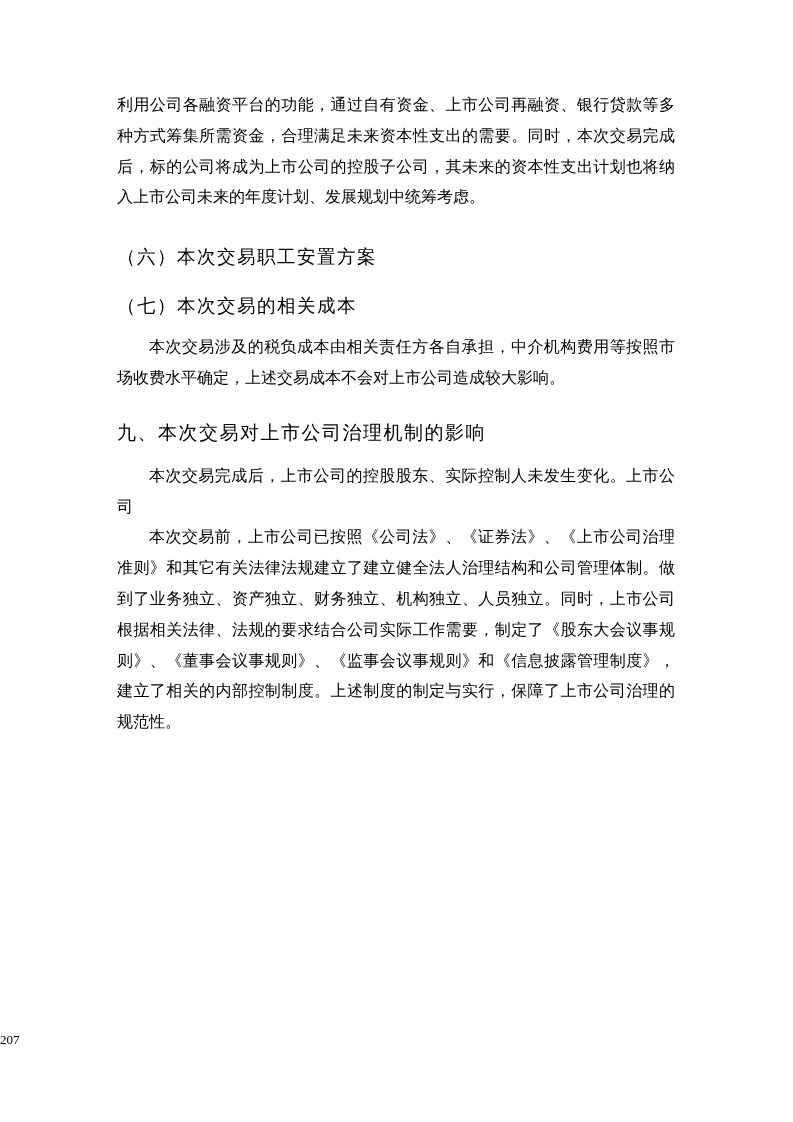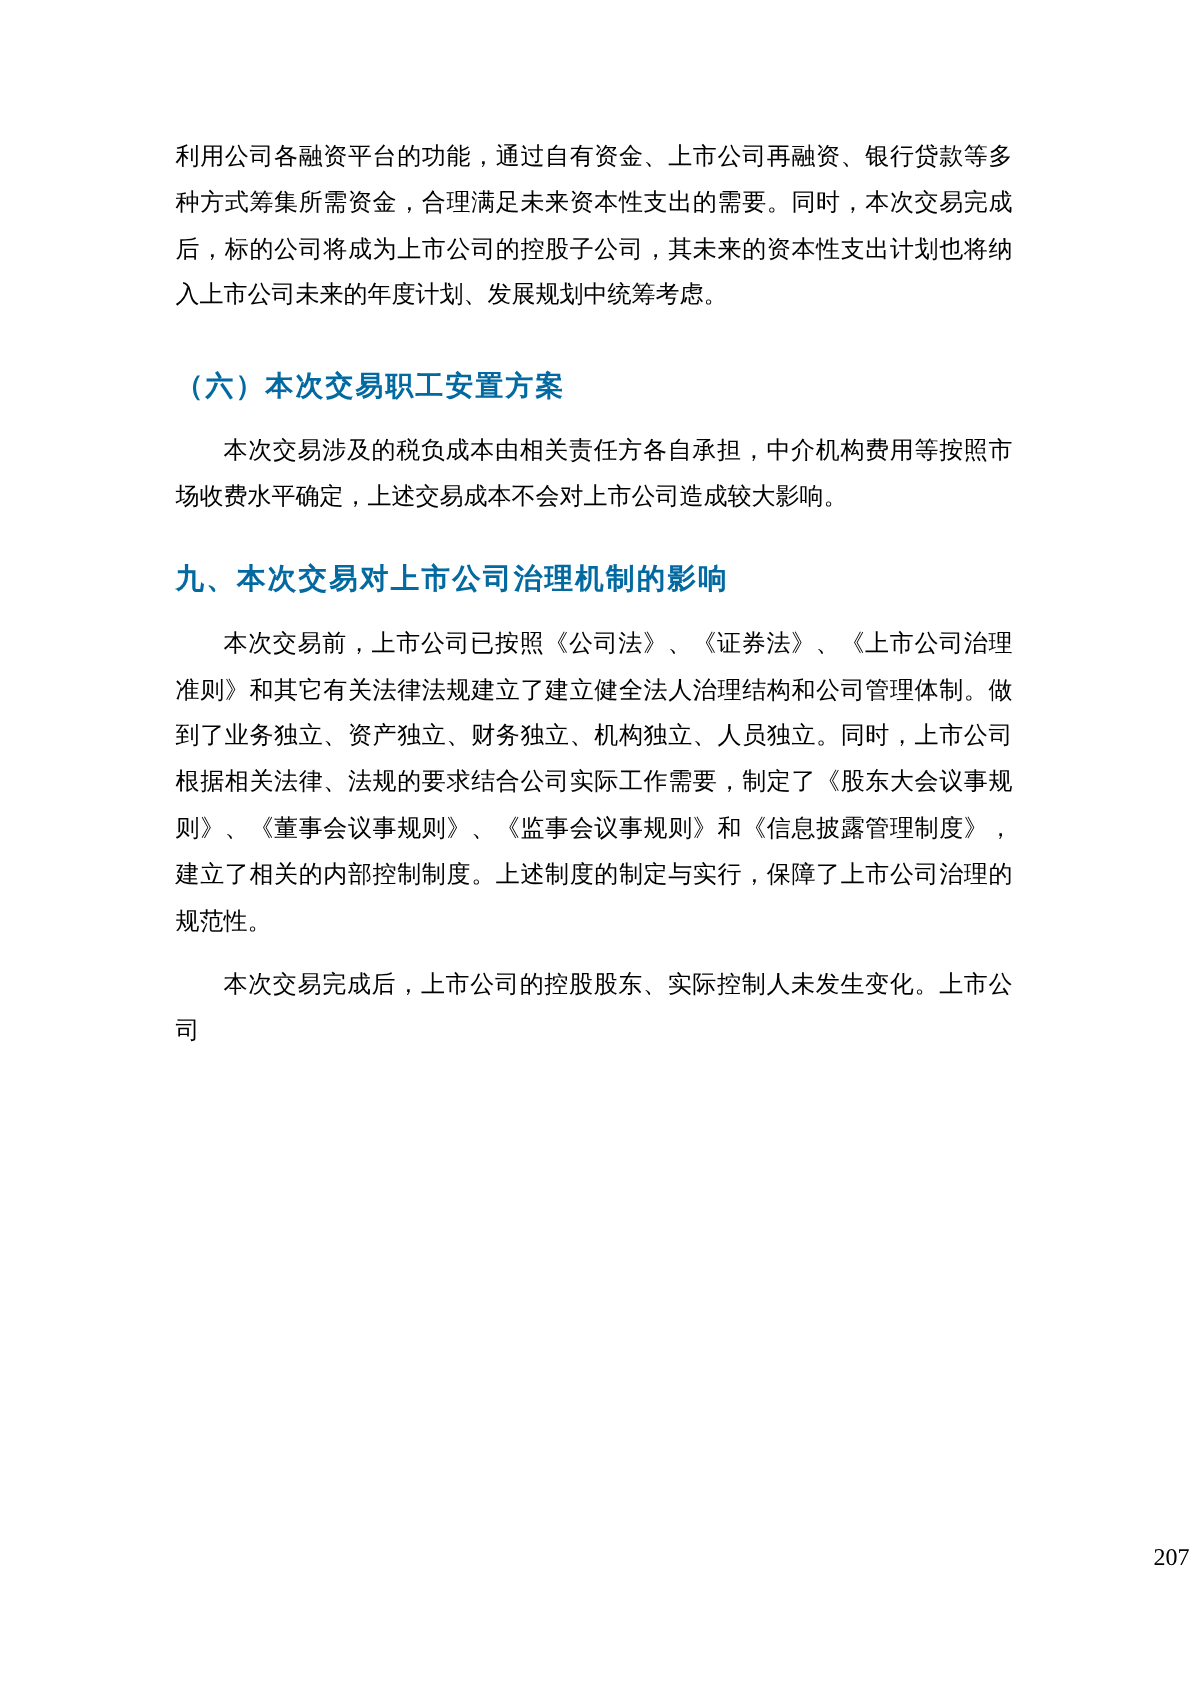--- a/index.html
+++ b/index.html
@@ -24,63 +24,63 @@
     line-height: 30.8px;
     text-align: justify;
     text-justify: inter-ideograph;
     word-break: break-all;
   }
   .indent {
     text-indent: 2em;
   }
   .heading {
     font-family: "Liberation Sans", "DejaVu Sans", sans-serif;
-    font-weight: bold;
-    color: #0369a1;
+    font-weight: normal;
+    color: #000000;
     letter-spacing: 1.5px;
     line-height: 27px;
   }
   .heading-l2 {
     font-size: 19px;
   }
   .heading-l3 {
     font-size: 18.5px;
   }
   .mt-sec-h3-a { margin: 30px 0 16px 0; }
   .mt-sec-h3-b { margin: 22px 0 13px 0; }
   .mt-sec-h2-a { margin: 24px 0 13px 0; }
   .mt-sec-h2-b { margin: 25px 0 15px 0; }
   .mt-para { margin-top: 12px; }
   .page-footer {
     position: absolute;
     left: 0;
     right: 0;
     bottom: 74px;
-    text-align: right;
-    font-size: 16px;
+    text-align: left;
+    font-size: 13px;
     font-family: "Liberation Serif", "DejaVu Serif", serif;
-    padding-left: 48px;
   }
 </style>
 </head>
 <body>
 
 <div class="page">
 
   <p class="body-text">利用公司各融资平台的功能，通过自有资金、上市公司再融资、银行贷款等多种方式筹集所需资金，合理满足未来资本性支出的需要。同时，本次交易完成后，标的公司将成为上市公司的控股子公司，其未来的资本性支出计划也将纳入上市公司未来的年度计划、发展规划中统筹考虑。</p>
 
   <div class="heading heading-l3 mt-sec-h3-a">（六）本次交易职工安置方案</div>
 
 
+  <div class="heading heading-l3 mt-sec-h3-b">（七）本次交易的相关成本</div>
 
   <p class="body-text indent">本次交易涉及的税负成本由相关责任方各自承担，中介机构费用等按照市场收费水平确定，上述交易成本不会对上市公司造成较大影响。</p>
 
 
 
   <div class="heading heading-l2 mt-sec-h2-b">九、本次交易对上市公司治理机制的影响</div>
 
+  <p class="body-text indent mt-para">本次交易完成后，上市公司的控股股东、实际控制人未发生变化。上市公司</p>
+
   <p class="body-text indent">本次交易前，上市公司已按照《公司法》、《证券法》、《上市公司治理准则》和其它有关法律法规建立了建立健全法人治理结构和公司管理体制。做到了业务独立、资产独立、财务独立、机构独立、人员独立。同时，上市公司根据相关法律、法规的要求结合公司实际工作需要，制定了《股东大会议事规则》、《董事会议事规则》、《监事会议事规则》和《信息披露管理制度》，建立了相关的内部控制制度。上述制度的制定与实行，保障了上市公司治理的规范性。</p>
-
-  <p class="body-text indent mt-para">本次交易完成后，上市公司的控股股东、实际控制人未发生变化。上市公司</p>
 
   <div class="page-footer">207</div>
 
 </div>
 
 </body></html>

